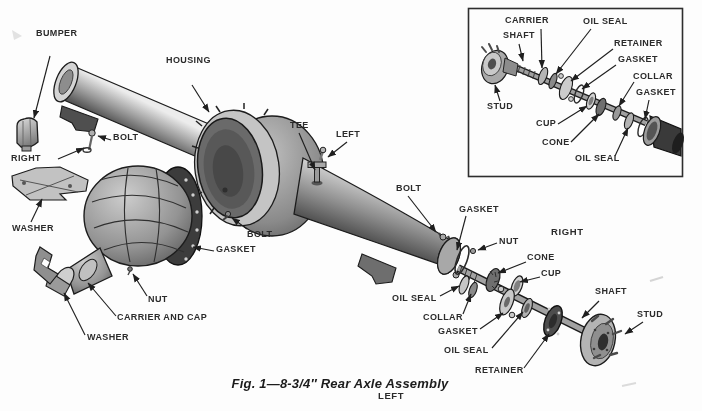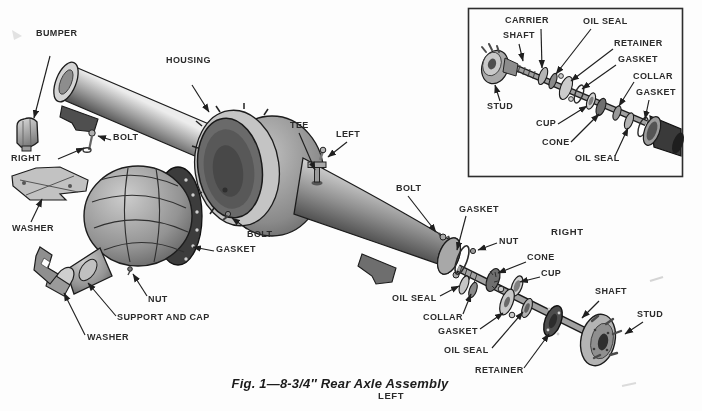--- a/index.html
+++ b/index.html
@@ -340,21 +340,21 @@
 <div class="lbl" style="left:36px;top:29px">BUMPER</div>
 <div class="lbl" style="left:166px;top:56px">HOUSING</div>
 <div class="lbl" style="left:290px;top:121px">TEE</div>
 <div class="lbl" style="left:336px;top:130px">LEFT</div>
 <div class="lbl" style="left:113px;top:133px">BOLT</div>
 <div class="lbl" style="left:11px;top:154px">RIGHT</div>
 <div class="lbl" style="left:12px;top:224px">WASHER</div>
 <div class="lbl" style="left:247px;top:230px">BOLT</div>
 <div class="lbl" style="left:216px;top:245px">GASKET</div>
 <div class="lbl" style="left:148px;top:295px">NUT</div>
-<div class="lbl" style="left:117px;top:313px">SUPPORT AND CAP</div>
+<div class="lbl" style="left:117px;top:313px">CARRIER AND CAP</div>
 <div class="lbl" style="left:87px;top:333px">WASHER</div>
 <div class="lbl" style="left:396px;top:184px">BOLT</div>
 <div class="lbl" style="left:459px;top:205px">GASKET</div>
 <div class="lbl" style="left:499px;top:237px">NUT</div>
 <div class="lbl" style="left:527px;top:253px">CONE</div>
 <div class="lbl" style="left:541px;top:269px">CUP</div>
 <div class="lbl" style="left:392px;top:294px">OIL SEAL</div>
 <div class="lbl" style="left:423px;top:313px">COLLAR</div>
 <div class="lbl" style="left:438px;top:327px">GASKET</div>
 <div class="lbl" style="left:444px;top:346px">OIL SEAL</div>

